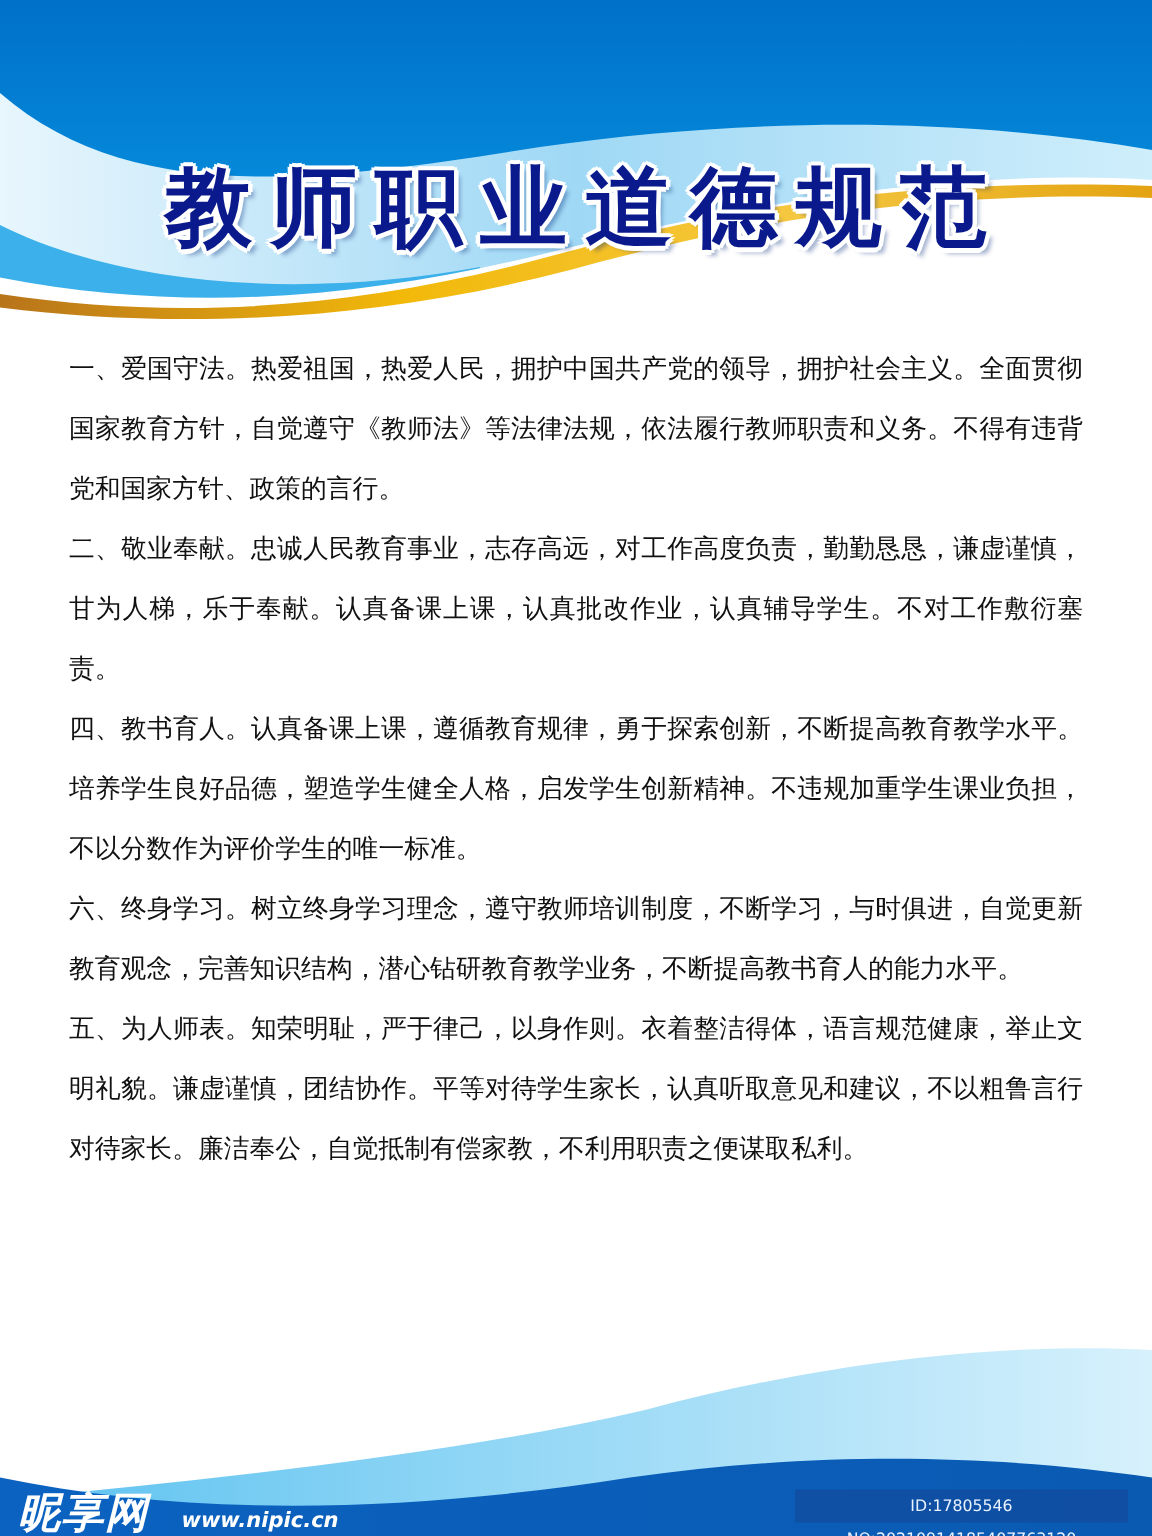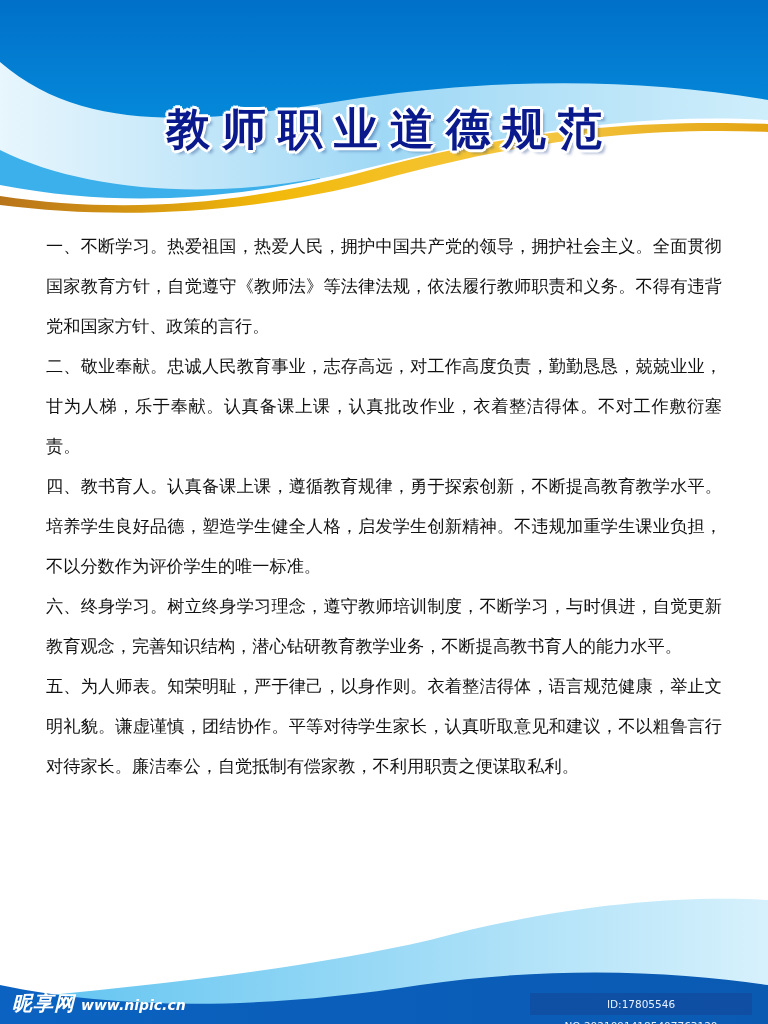--- a/index.html
+++ b/index.html
@@ -1,32 +1,32 @@
 <!DOCTYPE html>
 <html><head>
 <meta charset="utf-8">
 <style>
   html, body { margin: 0; padding: 0; }
   body { width: 768px; height: 1024px; overflow: hidden; background: #ffffff; position: relative; font-family: "DejaVu Sans", sans-serif; }
   .poster { position: absolute; left: 0; top: 0; width: 768px; height: 1024px; overflow: hidden; background: #ffffff; }
   .bg-svg { position: absolute; left: 0; top: 0; width: 768px; height: 1024px; }
   .title {
     position: absolute; left: 0; top: 100px; width: 768px; text-align: center;
-    font-family: "DejaVu Sans", sans-serif; font-weight: bold; font-size: 44px;
+    font-family: "DejaVu Sans", sans-serif; font-weight: bold; font-size: 58px;
     color: #0a1a8c; letter-spacing: 12px;
     text-shadow: 3px 0 0 #fff, -3px 0 0 #fff, 0 3px 0 #fff, 0 -3px 0 #fff,
                  2px 2px 0 #fff, -2px -2px 0 #fff, 2px -2px 0 #fff, -2px 2px 0 #fff,
                  4px 4px 3px rgba(0,40,120,0.35);
     padding-left: 12px; box-sizing: border-box;
   }
   .content { position: absolute; left: 46px; top: 226px; width: 676px; }
   .para { font-family: "DejaVu Sans", sans-serif; font-size: 17.2px; line-height: 40px; color: #111; margin: 0 0 0 0; text-align: justify; word-break: break-all; }
   .footer-logo { position: absolute; left: 12px; top: 990px; font-family: "DejaVu Sans", sans-serif; color: #fff; font-weight: bold; font-style: italic; }
-  .footer-logo .brand { font-size: 20px; letter-spacing: 1px; }
-  .footer-logo .url { font-size: 14px; margin-left: 6px; }
+  .footer-logo .brand { font-size: 28px; letter-spacing: 1px; }
+  .footer-logo .url { font-size: 14px; margin-left: 22px; }
   .footer-id { position: absolute; left: 530px; top: 993px; width: 222px; height: 22px; background: rgba(20,70,150,0.55); color: #e8f2ff; font-family: "DejaVu Sans", sans-serif; font-size: 10.5px; line-height: 22px; text-align: center; }
 </style>
 </head>
 <body>
 
 <div class="poster">
   <svg class="bg-svg" viewBox="0 0 768 1024" xmlns="http://www.w3.org/2000/svg">
     <defs>
       <linearGradient id="sky" x1="0" y1="0" x2="0" y2="1">
         <stop offset="0" stop-color="#0070c8"></stop>
@@ -65,22 +65,22 @@
     <path d="M0,196 C120,214 240,206 370,170 C480,140 600,118 768,124 L768,132 C610,126 490,150 380,180 C250,214 120,220 0,205 Z" fill="url(#gold)"></path>
 
     <path d="M0,1000 C150,985 300,970 430,940 C560,905 680,895 768,900 L768,1024 L0,1024 Z" fill="url(#botlight)"></path>
 
     <path d="M0,985 C120,1010 260,1010 420,985 C560,965 680,972 768,985 L768,1024 L0,1024 Z" fill="url(#botwave)"></path>
   </svg>
 
   <div class="title">教师职业道德规范</div>
 
   <div class="content">
-    <p class="para">一、不断学习。热爱祖国，热爱人民，拥护中国共产党的领导，拥护社会主义。全面贯彻国家教育方针，自觉遵守《教师法》等法律法规，依法履行教师职责和义务。不得有违背党和国家方针、政策的言行。</p>
-    <p class="para">二、敬业奉献。忠诚人民教育事业，志存高远，对工作高度负责，勤勤恳恳，兢兢业业，甘为人梯，乐于奉献。认真备课上课，认真批改作业，衣着整洁得体。不对工作敷衍塞责。</p>
+    <p class="para">一、爱国守法。热爱祖国，热爱人民，拥护中国共产党的领导，拥护社会主义。全面贯彻国家教育方针，自觉遵守《教师法》等法律法规，依法履行教师职责和义务。不得有违背党和国家方针、政策的言行。</p>
+    <p class="para">二、敬业奉献。忠诚人民教育事业，志存高远，对工作高度负责，勤勤恳恳，谦虚谨慎，甘为人梯，乐于奉献。认真备课上课，认真批改作业，认真辅导学生。不对工作敷衍塞责。</p>
     <p class="para">四、教书育人。认真备课上课，遵循教育规律，勇于探索创新，不断提高教育教学水平。培养学生良好品德，塑造学生健全人格，启发学生创新精神。不违规加重学生课业负担，不以分数作为评价学生的唯一标准。</p>
     <p class="para">六、终身学习。树立终身学习理念，遵守教师培训制度，不断学习，与时俱进，自觉更新教育观念，完善知识结构，潜心钻研教育教学业务，不断提高教书育人的能力水平。</p>
     <p class="para">五、为人师表。知荣明耻，严于律己，以身作则。衣着整洁得体，语言规范健康，举止文明礼貌。谦虚谨慎，团结协作。平等对待学生家长，认真听取意见和建议，不以粗鲁言行对待家长。廉洁奉公，自觉抵制有偿家教，不利用职责之便谋取私利。</p>
   </div>
 
   <div class="footer-logo">
     <span class="brand">昵享网</span><span class="url">www.nipic.cn</span>
   </div>
   <div class="footer-id">ID:17805546 NO:20210914185407763120</div>
 </div>

